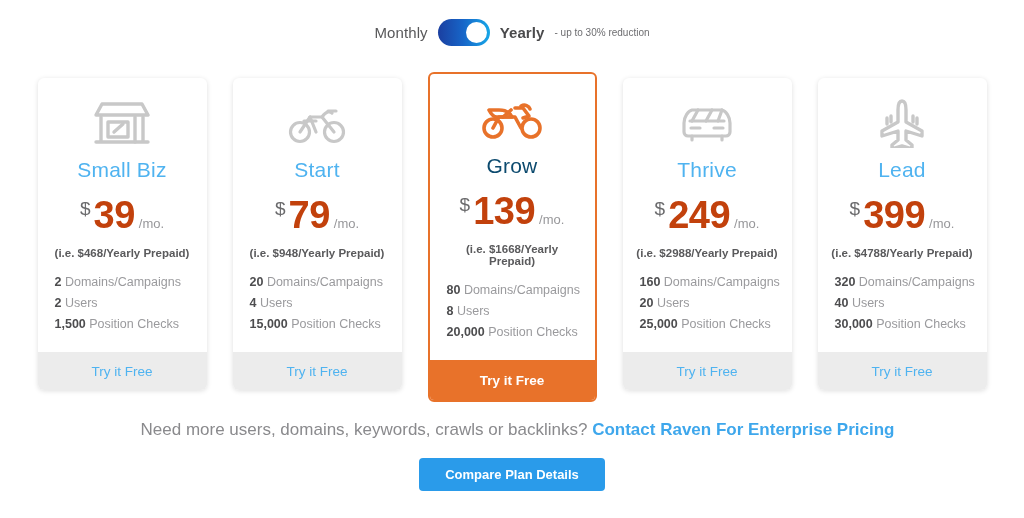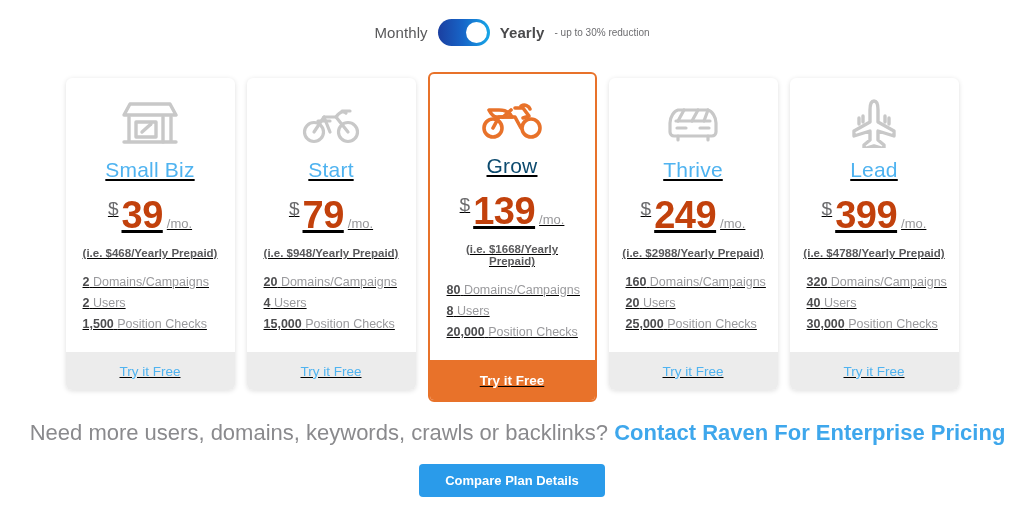--- a/index.html
+++ b/index.html
@@ -55,22 +55,21 @@
 
   
   .cards {
     position: absolute;
     top: 72px;
     left: 0;
     width: 1024px;
     display: flex;
     justify-content: center;
     align-items: flex-start;
-    gap: 12px;
-    text-decoration: underline;
+    gap: 26px;
   }
   .card {
     width: 169px;
     background: #ffffff;
     border-radius: 6px;
     box-shadow: 0 1px 5px rgba(0,0,0,.13);
     margin-top: 6px;
     display: flex;
     flex-direction: column;
     overflow: hidden;
@@ -167,21 +166,21 @@
 
   
   .bottom {
     position: absolute;
     top: 420px;
     left: 0;
     width: 1024px;
     text-align: center;
   }
   .need-line {
-    font-size: 22px;
+    font-size: 17px;
     color: #8a8a8d;
     padding-left: 11px;
   }
   .need-line .link {
     color: #3ea7ec;
     font-weight: bold;
     cursor: pointer;
   }
   .compare-btn {
     display: inline-block;

